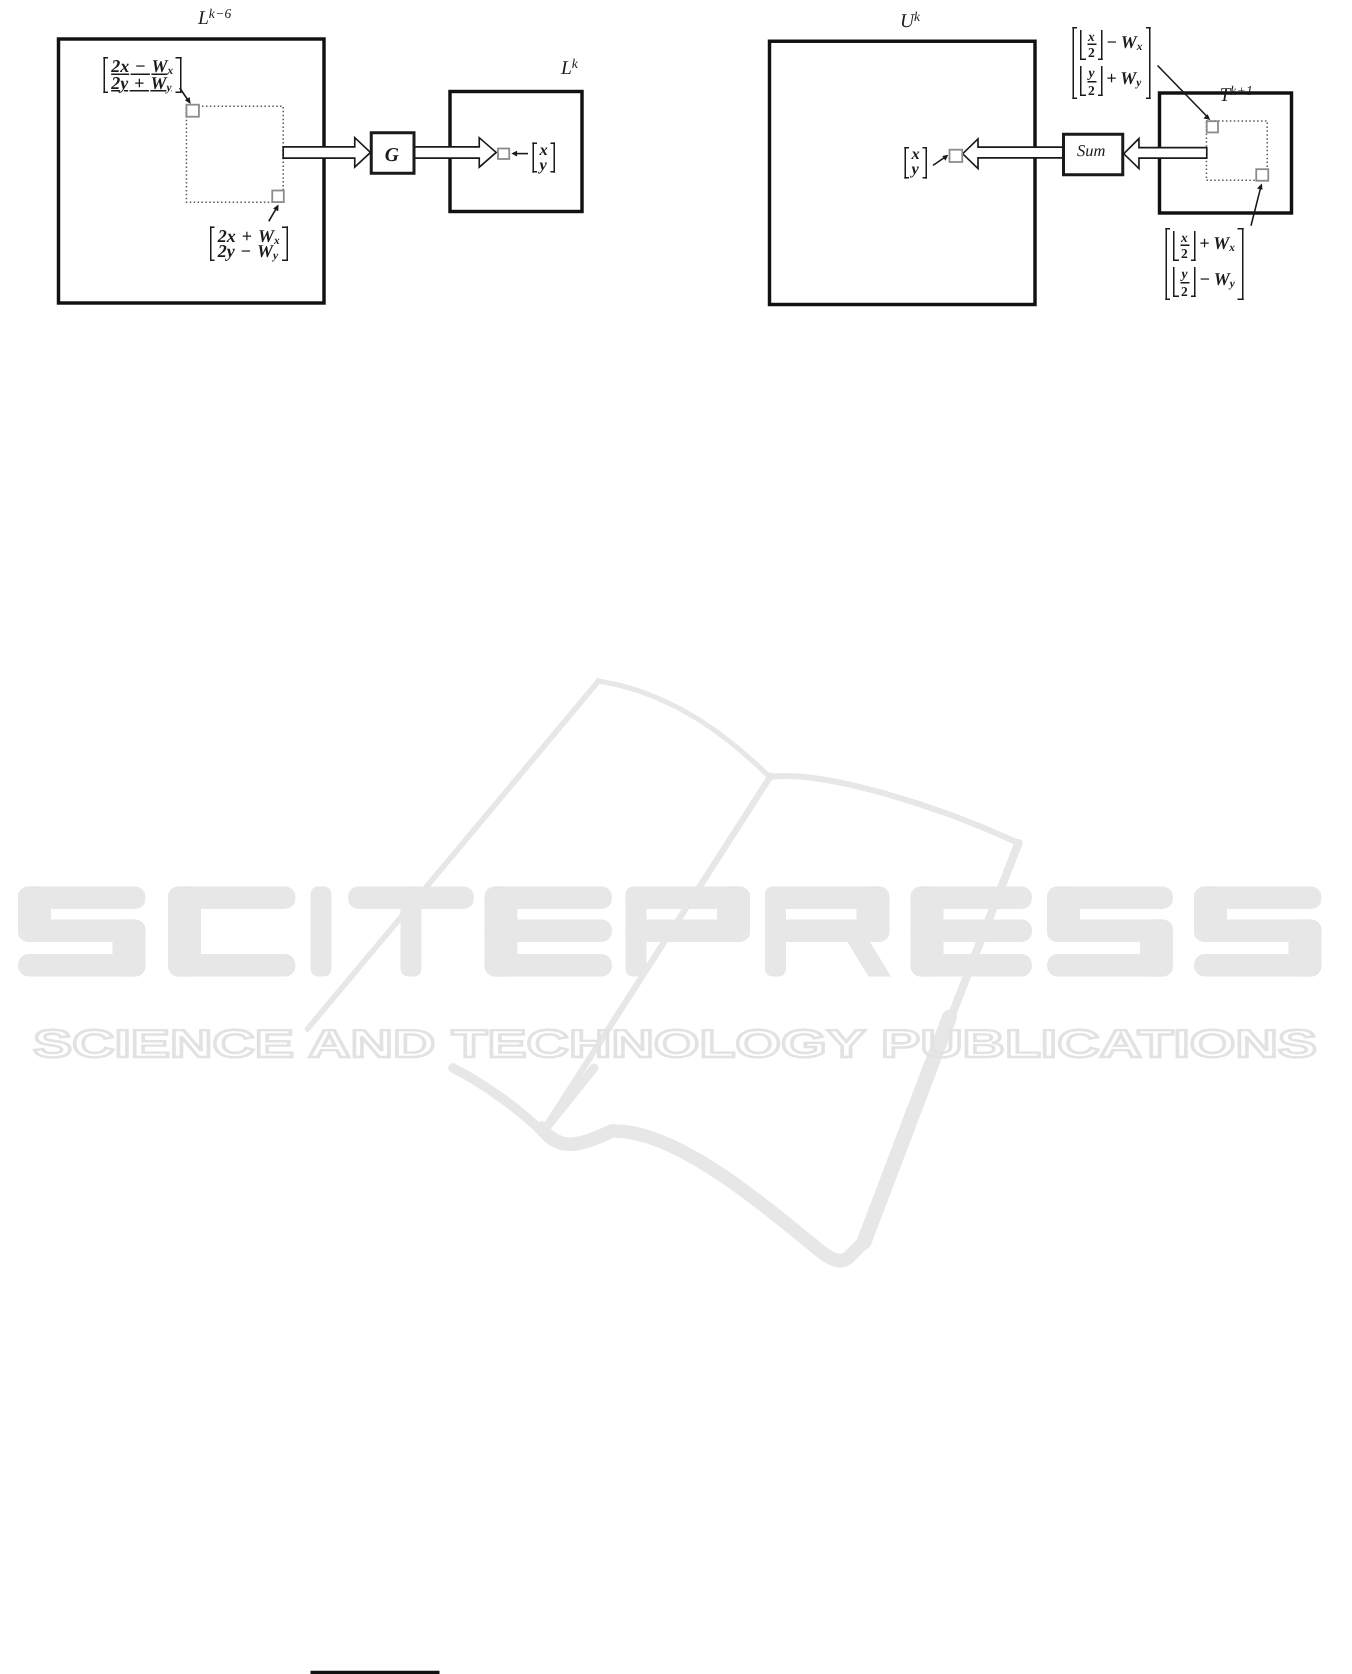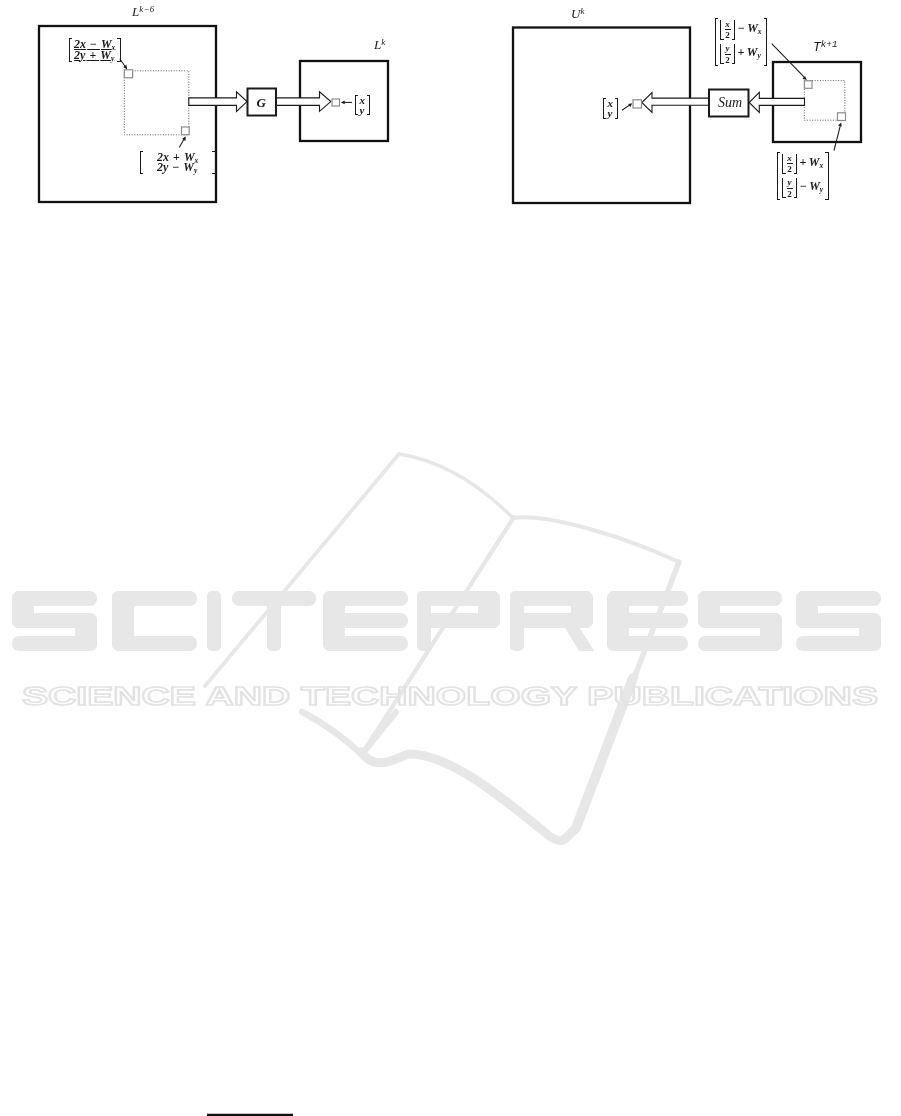--- a/index.html
+++ b/index.html
@@ -133,38 +133,38 @@
 <polygon points="632.2,103.2 628.2,104 630.3,107.2" stroke="none"></polygon>
 </g>
 
 <line x1="207" y1="1114.9" x2="293" y2="1114.9" stroke="#111" stroke-width="2.2"></line>
 </svg>
 
 <div class="lab" style="left:132px;top:4px;"><i>L</i><sup>k−6</sup></div>
 
 <div class="lab" style="left:340px;top:37px;margin-left:34px;"><i>L</i><sup>k</sup></div>
 
-<div class="lab" style="left:571px;top:6px;"><i>U</i><sup>k</sup></div>
-
-<div class="lab" style="left:813px;top:40px;font-family:Liberation Mono, monospace;"><i>T</i><sup>k+1</sup></div>
+<div class="lab" style="left:600px;top:6px;"><i>U</i><sup>k</sup></div>
+
+<div class="lab" style="left:813px;top:55px;"><i>T</i><sup>k+1</sup></div>
 
 <div class="lab" style="left:256.5px;top:94.5px;font-weight:bold;"><i>G</i></div>
 
-<div class="lab" style="left:718px;top:94.5px;font-size:14px;"><i>Sum</i></div>
+<div class="lab" style="left:718px;top:94.5px;font-size:11px;"><i>Sum</i></div>
 
 <div class="mx" style="left:68.5px;top:38px;text-decoration:underline;">
 <span class="bl"></span>
 <span class="colm" style="padding:1px 2px;">
 <span class="rw">2<i>x</i><span class="op"> − </span><i>W</i><sub>x</sub></span>
 <span class="rw">2<i>y</i><span class="op"> + </span><i>W</i><sub>y</sub></span>
 </span>
 <span class="br2"></span>
 </div>
 
-<div class="mx" style="left:139.5px;top:150.5px;gap:12px;">
+<div class="mx" style="left:139.5px;top:150.5px;">
 <span class="bl"></span>
 <span class="colm" style="padding:1px 2px;">
 <span class="rw">2<i>x</i><span class="op"> + </span><i>W</i><sub>x</sub></span>
 <span class="rw">2<i>y</i><span class="op"> − </span><i>W</i><sub>y</sub></span>
 </span>
 <span class="br2"></span>
 </div>
 
 <div class="mx" style="left:354.5px;top:95px;font-size:11px;">
 <span class="bl"></span>

